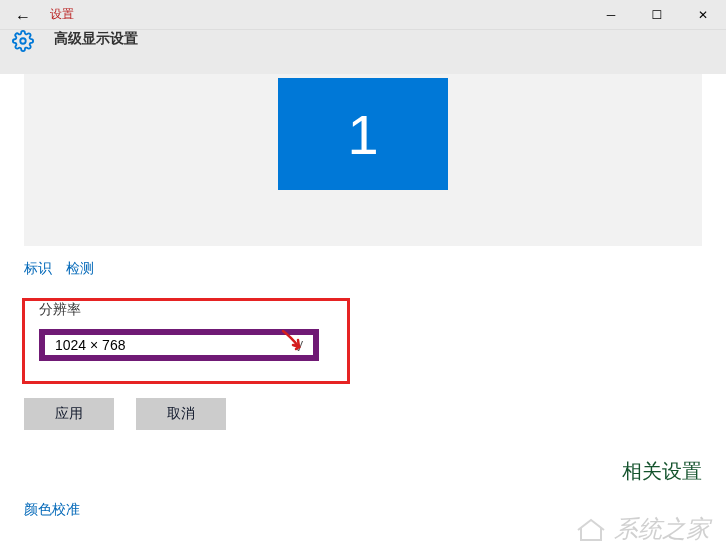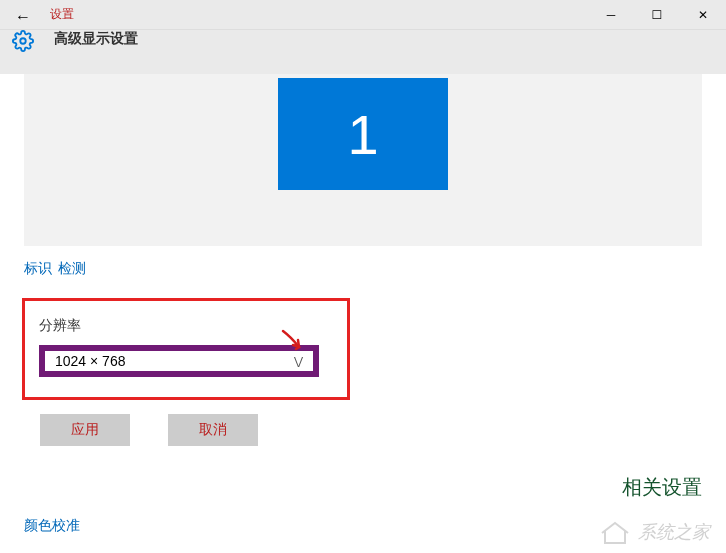--- a/index.html
+++ b/index.html
@@ -85,30 +85,30 @@
       display: flex;
       align-items: center;
       justify-content: center;
       color: #fff;
       font-size: 56px;
       font-weight: 200;
     }
     .link-row {
       margin: 14px 4px 20px 4px;
       display: flex;
-      gap: 6px;
+      gap: 14px;
     }
     .link {
       color: #0067b8;
       font-size: 14px;
       cursor: pointer;
     }
     .highlight-box {
       border: 3px solid #e62323;
-      padding: 16px 14px 20px 14px;
+      padding: 0 14px 20px 14px;
       width: 328px;
       margin-left: 2px;
       position: relative;
     }
     .field-label {
       font-size: 14px;
       color: #333;
       margin-bottom: 10px;
     }
     .dropdown {
@@ -137,36 +137,35 @@
       display: flex;
       gap: 22px;
       margin: 14px 4px;
     }
     .action-btn {
       width: 90px;
       height: 32px;
       background: #ccc;
       border: none;
       font-size: 14px;
-      color: #b91c1c;
-      cursor: pointer;
-      margin-left: 16px;
+      color: #0f172a;
+      cursor: pointer;
     }
     .section-heading {
       font-size: 20px;
       color: #14532d;
       margin: 28px 4px 16px 4px;
       text-align: right;
     }
     .watermark {
       position: absolute;
       bottom: 8px;
       right: 16px;
       color: rgba(120,120,120,0.35);
-      font-size: 18px;
+      font-size: 24px;
       font-style: italic;
       display: flex;
       align-items: center;
       gap: 6px;
     }
     .watermark-icon {
       opacity: 0.35;
     }
   </style>
 </head>

